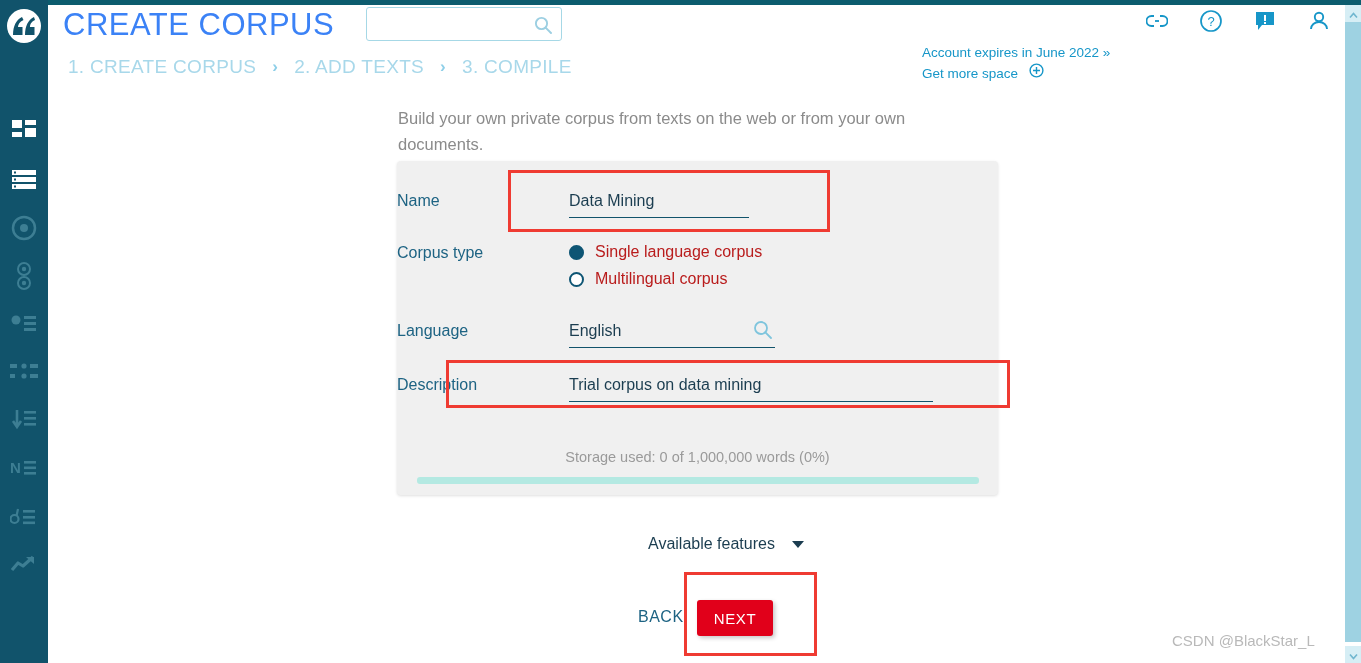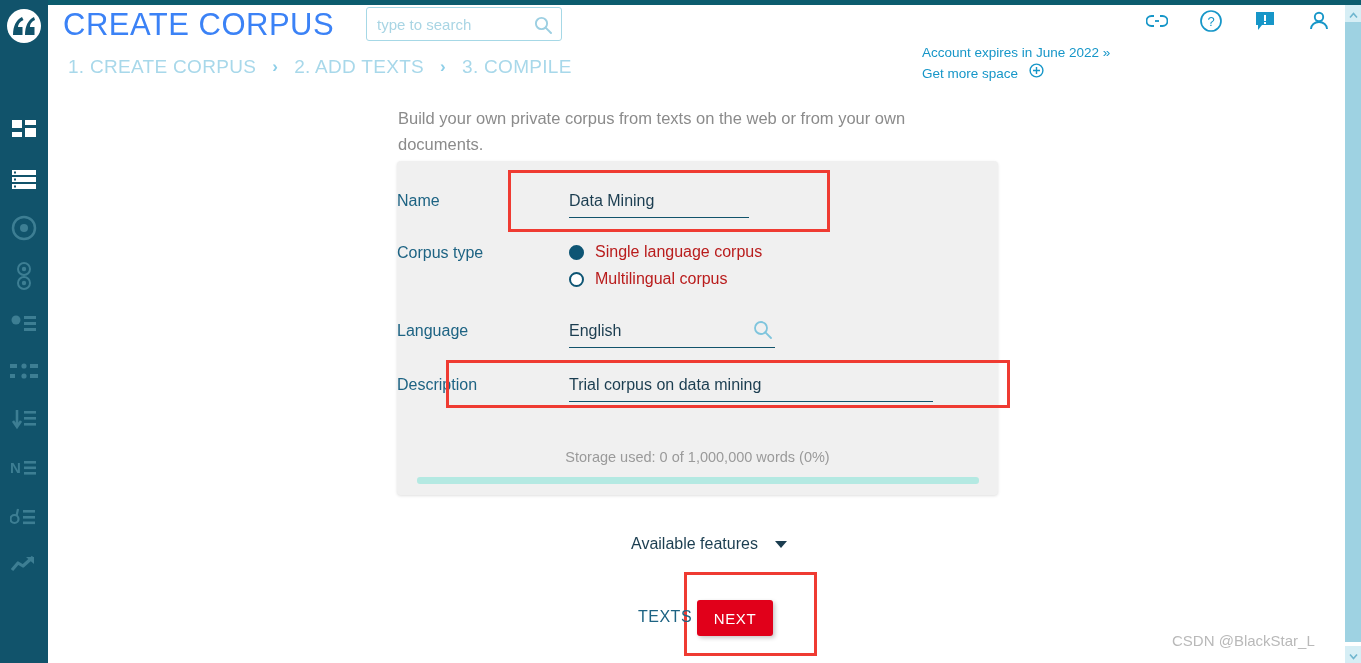--- a/index.html
+++ b/index.html
@@ -147,21 +147,21 @@
   
   .redbox {
     position:absolute; border:3.5px solid #ef3b32; pointer-events:none;
   }
   .rb-name { left:508px; top:170px; width:322px; height:62px; }
   .rb-desc { left:446px; top:360px; width:564px; height:48px; }
   .rb-next { left:684px; top:572px; width:133px; height:84px; }
 
   
   .features {
-    position:absolute; left:631px; top:535px;
+    position:absolute; left:648px; top:535px;
     display:flex; align-items:center; gap:17px; cursor:pointer;
   }
   .features-lbl { font-size:16px; color:#1b3d50; }
   .caret {
     width:0; height:0; border-left:6px solid transparent;
     border-right:6px solid transparent; border-top:7px solid #1b3d50;
   }
   .btn-back {
     position:absolute; left:638px; top:608px;
     font-size:16px; color:#1d6383; letter-spacing:0.5px; cursor:pointer;
@@ -315,21 +315,20 @@
             <path d="M15 3 L23 3 L23 10 Z" fill="#3d7e93"></path>
           </svg>
         </span>
       </div>
     </div>
   </div>
 
   <div class="app-title">CREATE CORPUS</div>
 
   <div class="search-box">
-    <input type="text" placeholder="type to search" style="">
     <span class="mag">
       <svg width="18" height="18" viewBox="0 0 18 18">
         <circle cx="7.5" cy="7.5" r="5.6" fill="none" stroke="#9ccfe2" stroke-width="1.9"></circle>
         <path d="M11.6 11.6 L17 17" stroke="#9ccfe2" stroke-width="1.9" stroke-linecap="round"></path>
       </svg>
     </span>
   </div>
 
   <div class="acct">
     <div><a>Account expires in June 2022 »</a></div>
@@ -432,21 +431,21 @@
 
   <div class="redbox rb-name"></div>
   <div class="redbox rb-desc"></div>
   <div class="redbox rb-next"></div>
 
   <div class="features">
     <span class="features-lbl">Available features</span>
     <span class="caret"></span>
   </div>
 
-  <div class="btn-back">TEXTS</div>
+  <div class="btn-back">BACK</div>
   <button class="btn-next">NEXT</button>
 
   <div class="watermark">CSDN @BlackStar_L</div>
 
   <div class="scrollbar">
     <div class="sb-arrow sb-up">
       <span>
         <svg width="9" height="7" viewBox="0 0 9 7">
             <path d="M1 5.5 L4.5 1.5 L8 5.5" fill="none" stroke="#6fb6cf" stroke-width="1.6"></path>
           </svg>

